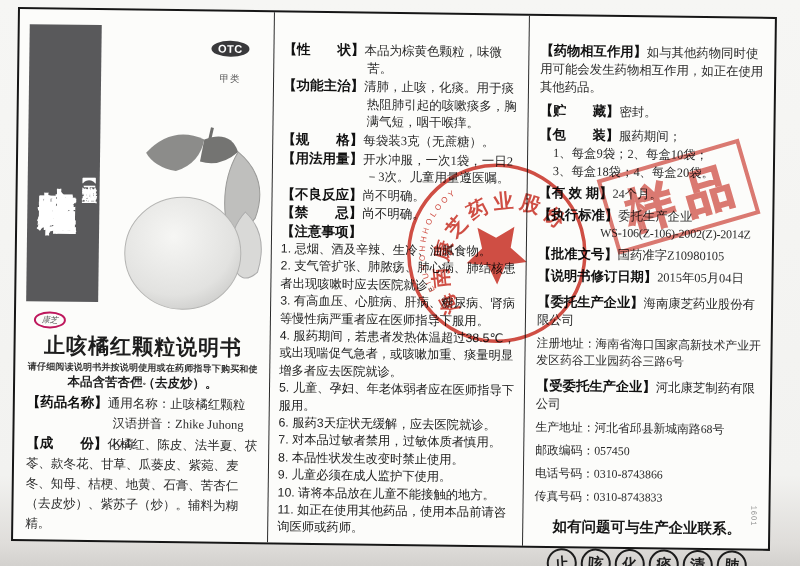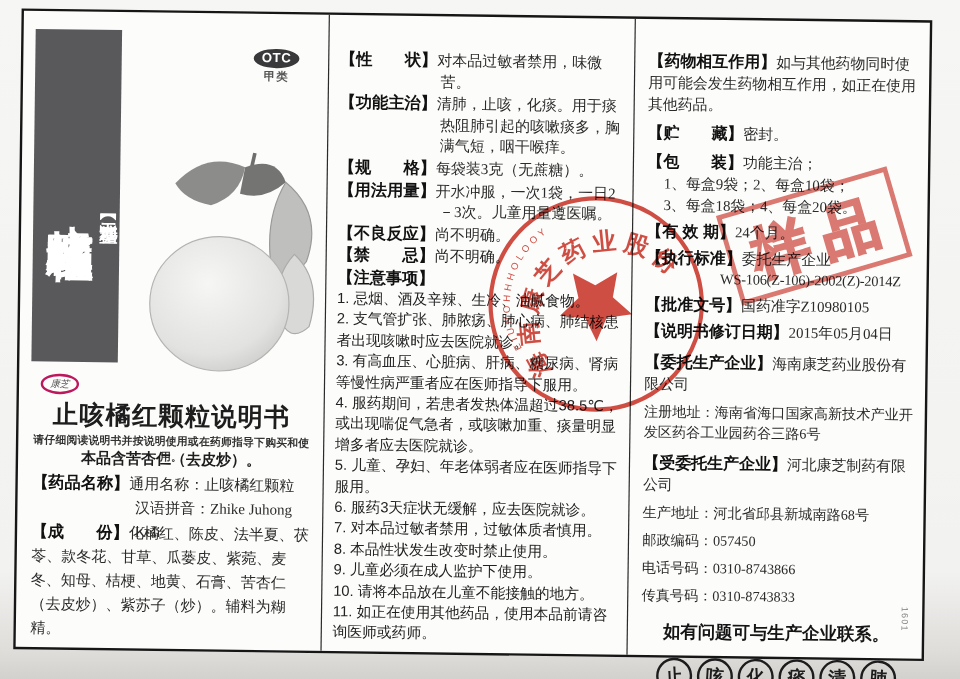--- a/index.html
+++ b/index.html
@@ -29,21 +29,21 @@
   .vsub{
     position:absolute;right:1px;top:148px;height:122px;
     writing-mode:vertical-rl;text-orientation:upright;
     font-size:15px;font-weight:700;color:#fff;letter-spacing:1px;line-height:18px;
   }
   .otc{position:absolute;left:189px;top:27px;width:44px;text-align:center;}
   .otc-oval{
     display:inline-block;background:#39393b;color:#fff;font-weight:700;font-size:11px;
     border-radius:50%;padding:2px 7px;letter-spacing:.5px;
   }
-  .otc-class{display:block;font-size:9.5px;color:#555;margin-top:1px;letter-spacing:1px;font-weight:bold;}
+  .otc-class{display:block;font-size:9.5px;color:#555;margin-top:16px;letter-spacing:1px;}
   .fruit{position:absolute;left:98px;top:108px;}
   .brand{
     position:absolute;left:18px;top:302px;width:28px;height:13px;border:2px solid #be185d;
     border-radius:50%;font-size:8px;font-style:italic;color:#555;text-align:center;line-height:13px;
   }
   .insert-title{
     position:absolute;left:0;top:322px;width:255px;text-align:center;margin:0;
     font-size:21px;font-weight:700;color:#1d1d1d;letter-spacing:1px;
   }
   .usage-notice{
@@ -128,21 +128,21 @@
       <div class="brand">康芝</div>
       <h1 class="insert-title">止咳橘红颗粒说明书</h1>
       <p class="usage-notice">请仔细阅读说明书并按说明使用或在药师指导下购买和使用。</p>
       <p class="contains-note">本品含苦杏仁（去皮炒）。</p>
       <p class="l-sec name-sec"><b>【药品名称】</b><span>通用名称：止咳橘红颗粒</span><span class="pinyin-line">汉语拼音：Zhike Juhong Keli</span></p>
       <p class="l-sec comp-sec"><b>【成　　份】</b><span>化橘红、陈皮、法半夏、茯苓、款冬花、甘草、瓜蒌皮、紫菀、麦冬、知母、桔梗、地黄、石膏、苦杏仁（去皮炒）、紫苏子（炒）。辅料为糊精。</span></p>
     </div>
 
     <div class="col2">
       <div class="c2inner">
-        <p class="sec"><b>【性　　状】</b><span>对本品过敏者禁用，味微苦。</span></p>
+        <p class="sec"><b>【性　　状】</b><span>本品为棕黄色颗粒，味微苦。</span></p>
         <p class="sec"><b>【功能主治】</b><span>清肺，止咳，化痰。用于痰热阻肺引起的咳嗽痰多，胸满气短，咽干喉痒。</span></p>
         <p class="sec"><b>【规　　格】</b><span>每袋装3克（无蔗糖）。</span></p>
         <p class="sec"><b>【用法用量】</b><span>开水冲服，一次1袋，一日2－3次。儿童用量遵医嘱。</span></p>
         <p class="sec"><b>【不良反应】</b><span>尚不明确。</span></p>
         <p class="sec sans-val"><b>【禁　　忌】</b><span>尚不明确。</span></p>
         <p class="prec-label">【注意事项】</p>
         <p class="item">1. 忌烟、酒及辛辣、生冷、油腻食物。</p>
         <p class="item">2. 支气管扩张、肺脓疡、肺心病、肺结核患者出现咳嗽时应去医院就诊。</p>
         <p class="item">3. 有高血压、心脏病、肝病、糖尿病、肾病等慢性病严重者应在医师指导下服用。</p>
         <p class="item">4. 服药期间，若患者发热体温超过38.5℃，或出现喘促气急者，或咳嗽加重、痰量明显增多者应去医院就诊。</p>
@@ -153,21 +153,21 @@
         <p class="item">9. 儿童必须在成人监护下使用。</p>
         <p class="item">10. 请将本品放在儿童不能接触的地方。</p>
         <p class="item">11. 如正在使用其他药品，使用本品前请咨询医师或药师。</p>
       </div>
     </div>
 
     <div class="col3">
       <div class="c3inner">
         <p class="r-sec"><b>【药物相互作用】</b><span>如与其他药物同时使用可能会发生药物相互作用，如正在使用其他药品。</span></p>
         <p class="r-sec mt6"><b>【贮　　藏】</b><span>密封。</span></p>
-        <p class="r-sec mt6"><b>【包　　装】</b><span>功能主治；</span></p>
+        <p class="r-sec mt6"><b>【包　　装】</b><span>服药期间；</span></p>
         <p class="pkg-line">1、每盒9袋；2、每盒10袋；</p>
         <p class="pkg-line">3、每盒18袋；4、每盒20袋。</p>
         <p class="r-sec mt4"><b>【有 效 期】</b><span>24个月。</span></p>
         <p class="r-sec mt4"><b>【执行标准】</b><span>委托生产企业</span></p>
         <p class="code-line">WS-106(Z-106)-2002(Z)-2014Z</p>
         <p class="r-sec mt4"><b>【批准文号】</b><span>国药准字Z10980105</span></p>
         <p class="r-sec mt4"><b>【说明书修订日期】</b><span>2015年05月04日</span></p>
         <p class="r-sec mt8"><b>【委托生产企业】</b><span>海南康芝药业股份有限公司</span></p>
         <p class="addr mt6">注册地址：海南省海口国家高新技术产业开发区药谷工业园药谷三路6号</p>
         <p class="r-sec mt8"><b>【受委托生产企业】</b><span>河北康芝制药有限公司</span></p>

